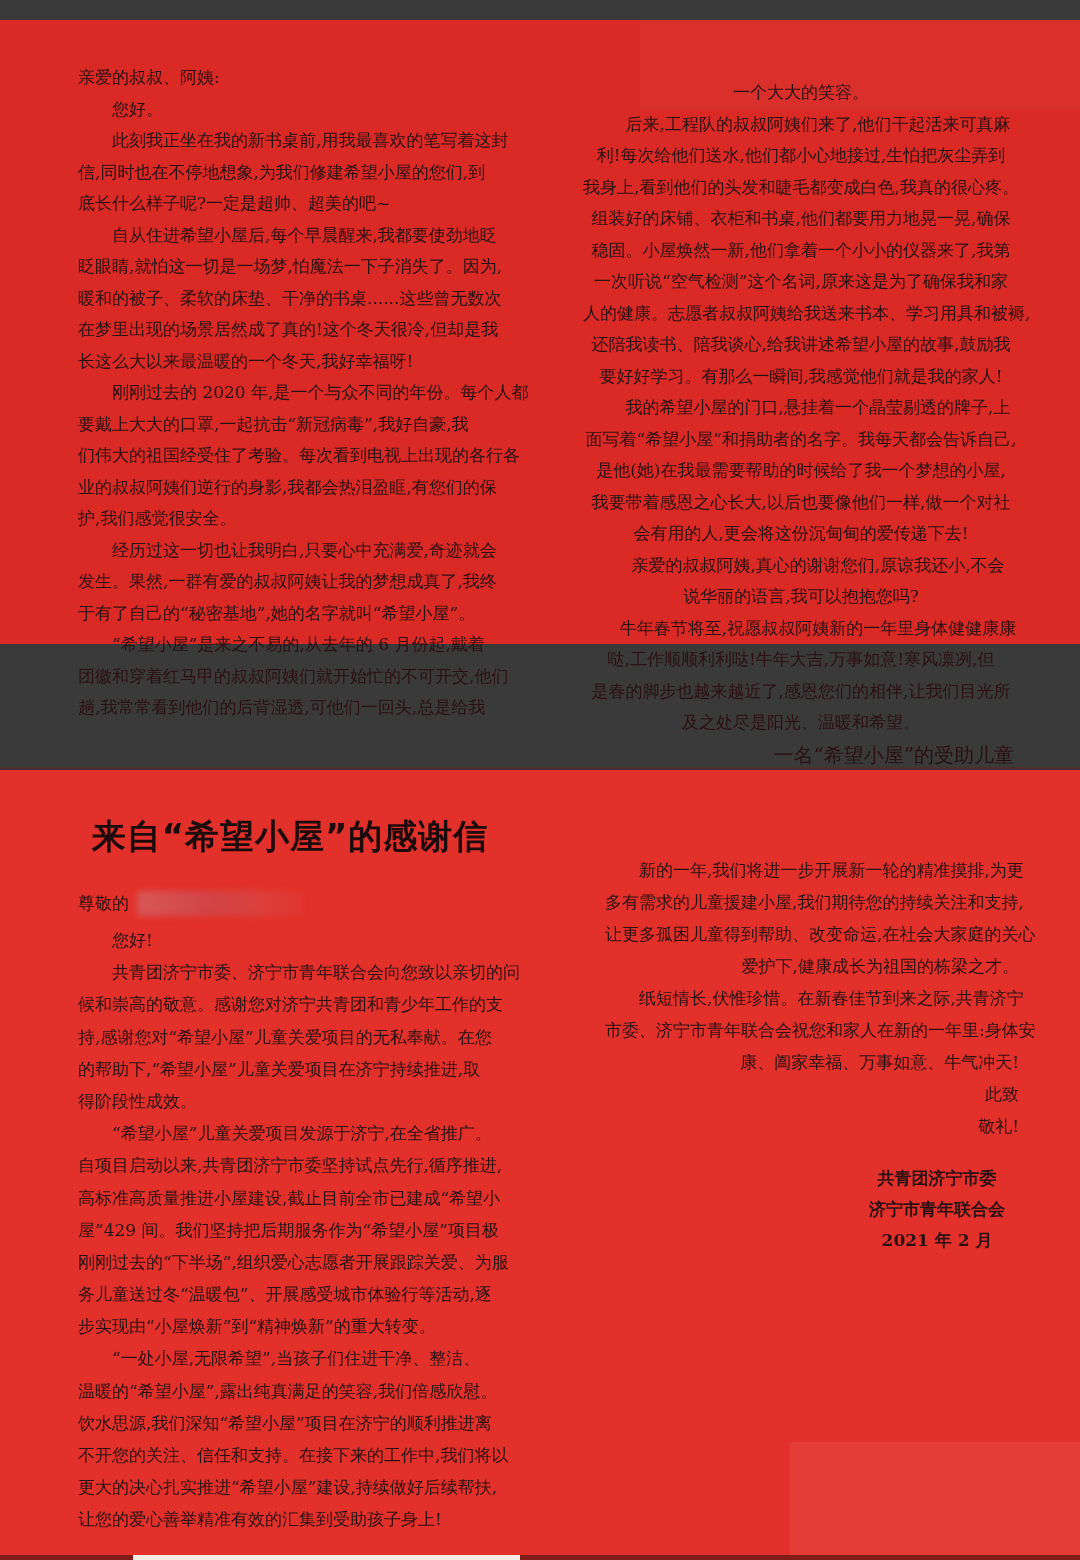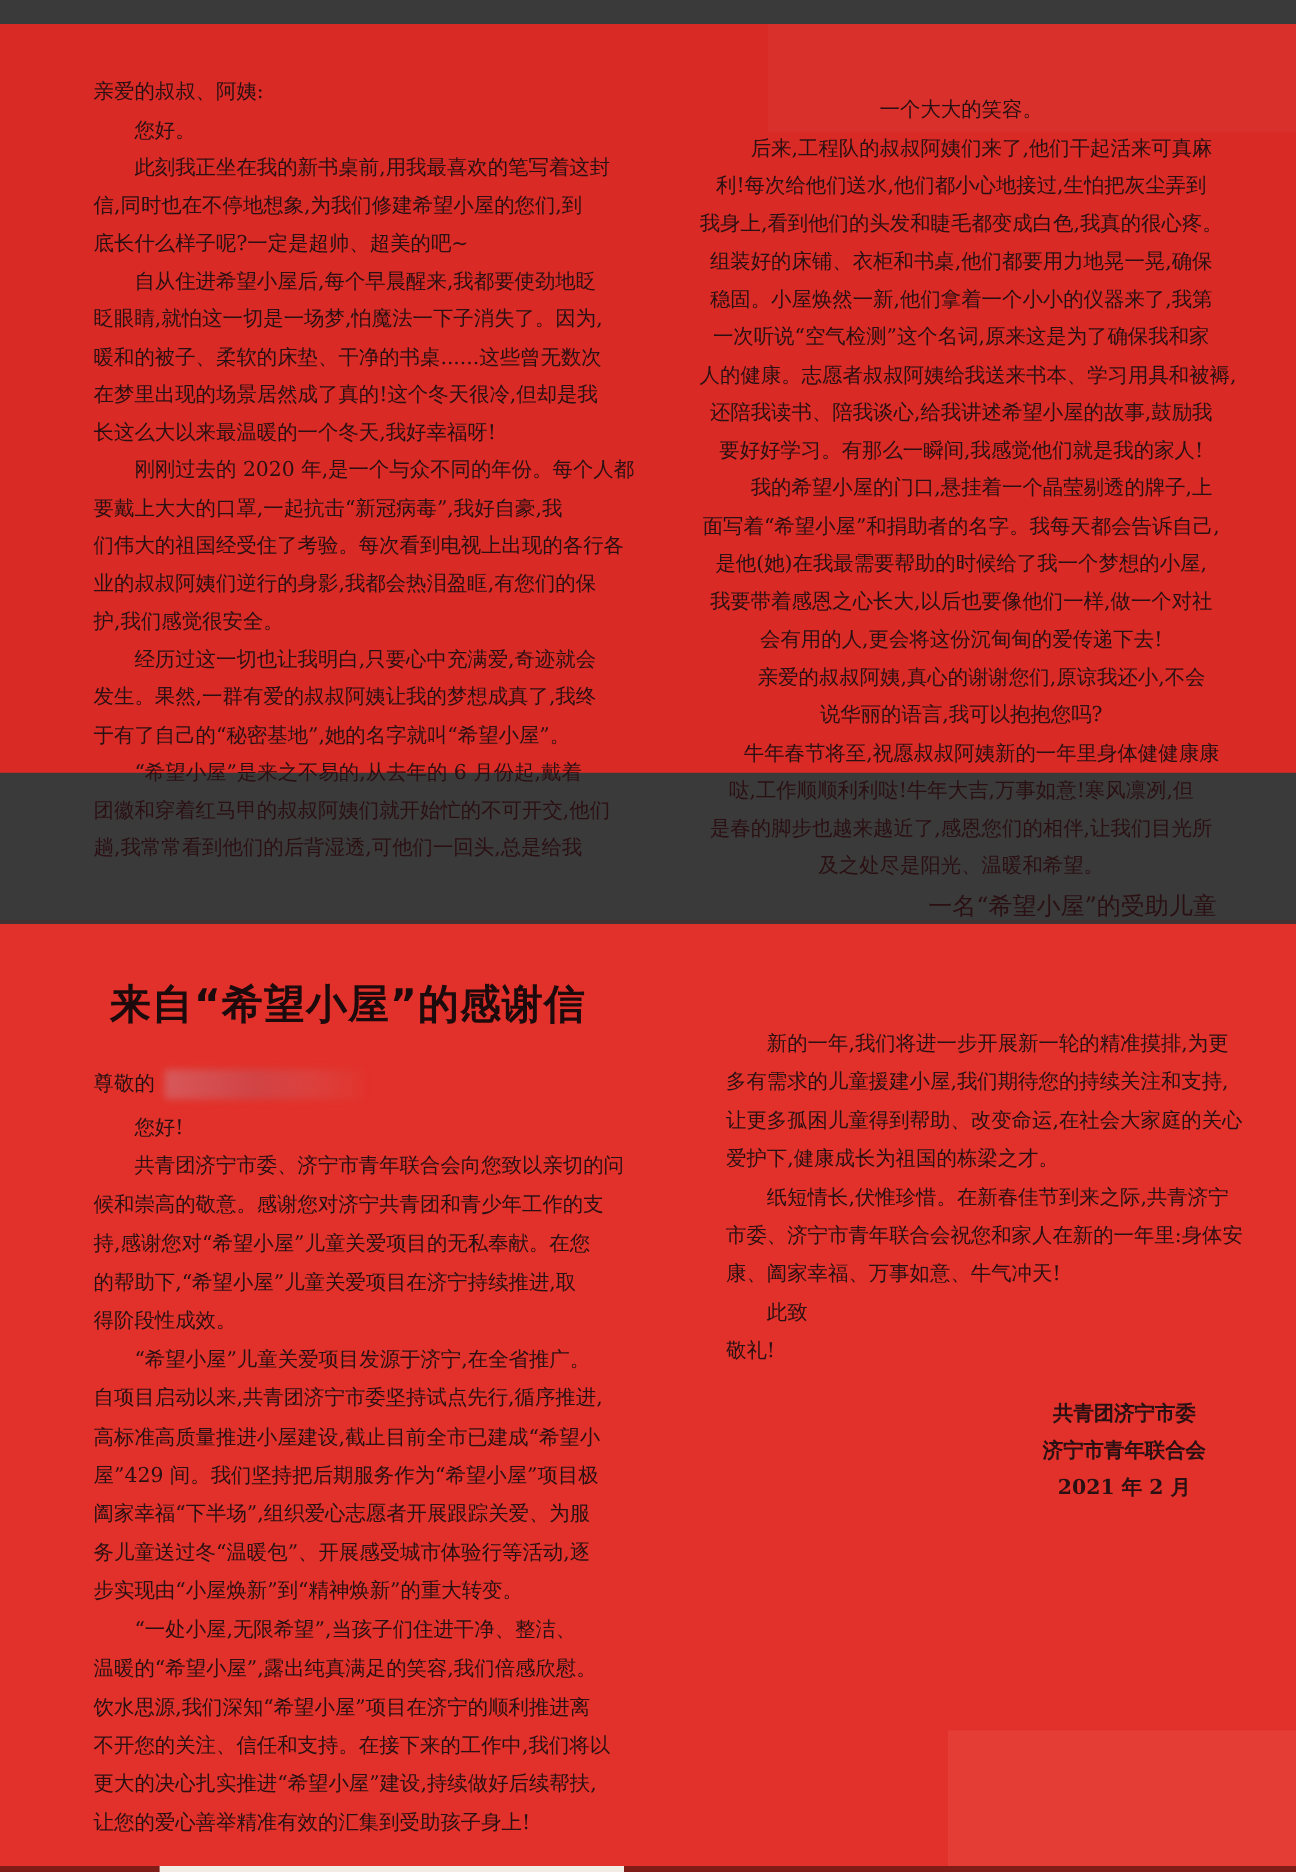--- a/index.html
+++ b/index.html
@@ -35,21 +35,21 @@
       rgba(214,92,94,.9) 0%,
       rgba(205,72,76,.8) 45%,
       rgba(212,84,86,.45) 72%,
       rgba(222,80,78,.12) 100%);
     filter:blur(3px);
   }
 
   .p2-left{left:78px;top:154px;width:440px;}
   .p2-left .line{height:32.2px;line-height:32.2px;}
   .p2-right{left:605px;top:84px;width:414px;}
-  .p2-right .line{height:32px;line-height:32px;}
+  .p2-right .line{height:32px;line-height:32px;text-align:right;}
 
   .sig-block{position:absolute;left:852px;top:393px;width:170px;text-align:center;font-size:17px;font-weight:bold;}
   .sig-block .line{height:31px;line-height:31px;}
 
   .seam{
     position:absolute;left:0;top:767px;width:1080px;height:6px;
     background:linear-gradient(180deg, rgba(125,16,12,.28) 0%, rgba(125,16,12,.10) 50%, rgba(255,255,255,.10) 100%);
   }
   .light-patch{position:absolute;left:790px;top:672px;width:290px;height:118px;background:rgba(255,255,255,.06);}
   .light-patch-top{position:absolute;left:640px;top:0;width:440px;height:90px;background:rgba(255,255,255,.03);}
@@ -127,21 +127,21 @@
         <div class="line">　　您好!</div>
         <div class="line">　　共青团济宁市委、济宁市青年联合会向您致以亲切的问</div>
         <div class="line">候和崇高的敬意。感谢您对济宁共青团和青少年工作的支</div>
         <div class="line">持,感谢您对“希望小屋”儿童关爱项目的无私奉献。在您</div>
         <div class="line">的帮助下,“希望小屋”儿童关爱项目在济宁持续推进,取</div>
         <div class="line">得阶段性成效。</div>
         <div class="line">　　“希望小屋”儿童关爱项目发源于济宁,在全省推广。</div>
         <div class="line">自项目启动以来,共青团济宁市委坚持试点先行,循序推进,</div>
         <div class="line">高标准高质量推进小屋建设,截止目前全市已建成“希望小</div>
         <div class="line">屋”429 间。我们坚持把后期服务作为“希望小屋”项目极</div>
-        <div class="line">阖家幸福“下半场”,组织爱心志愿者开展跟踪关爱、为服</div>
+        <div class="line">刚刚过去的“下半场”,组织爱心志愿者开展跟踪关爱、为服</div>
         <div class="line">务儿童送过冬“温暖包”、开展感受城市体验行等活动,逐</div>
         <div class="line">步实现由“小屋焕新”到“精神焕新”的重大转变。</div>
         <div class="line">　　“一处小屋,无限希望”,当孩子们住进干净、整洁、</div>
         <div class="line">温暖的“希望小屋”,露出纯真满足的笑容,我们倍感欣慰。</div>
         <div class="line">饮水思源,我们深知“希望小屋”项目在济宁的顺利推进离</div>
         <div class="line">不开您的关注、信任和支持。在接下来的工作中,我们将以</div>
         <div class="line">更大的决心扎实推进“希望小屋”建设,持续做好后续帮扶,</div>
         <div class="line">让您的爱心善举精准有效的汇集到受助孩子身上!</div>
       </div>
     <div class="col p2-right">

